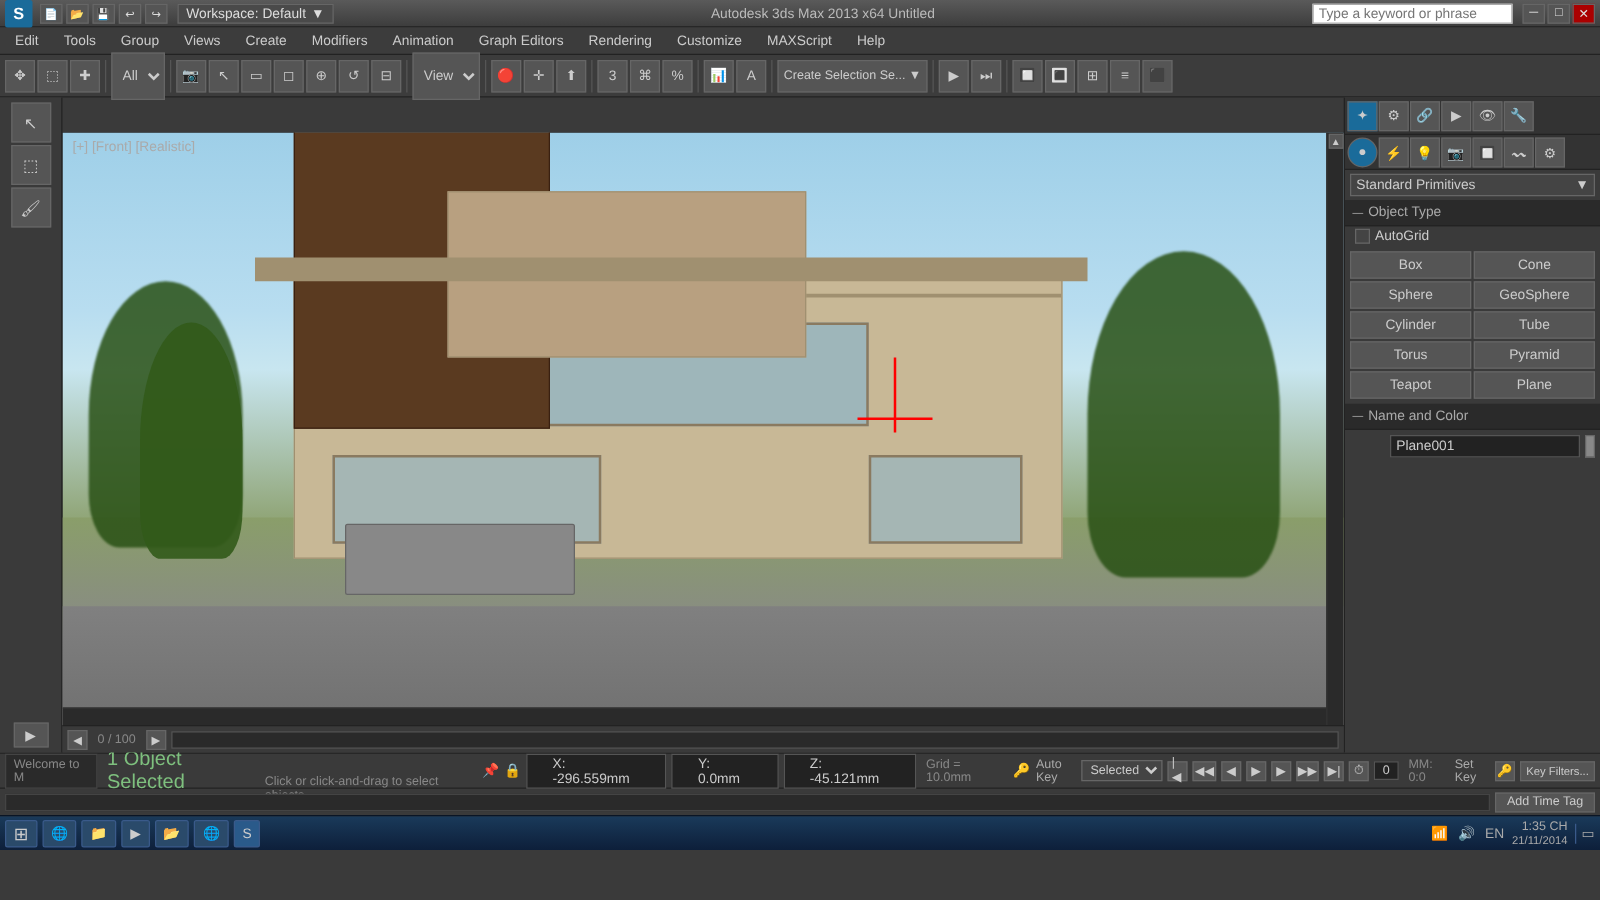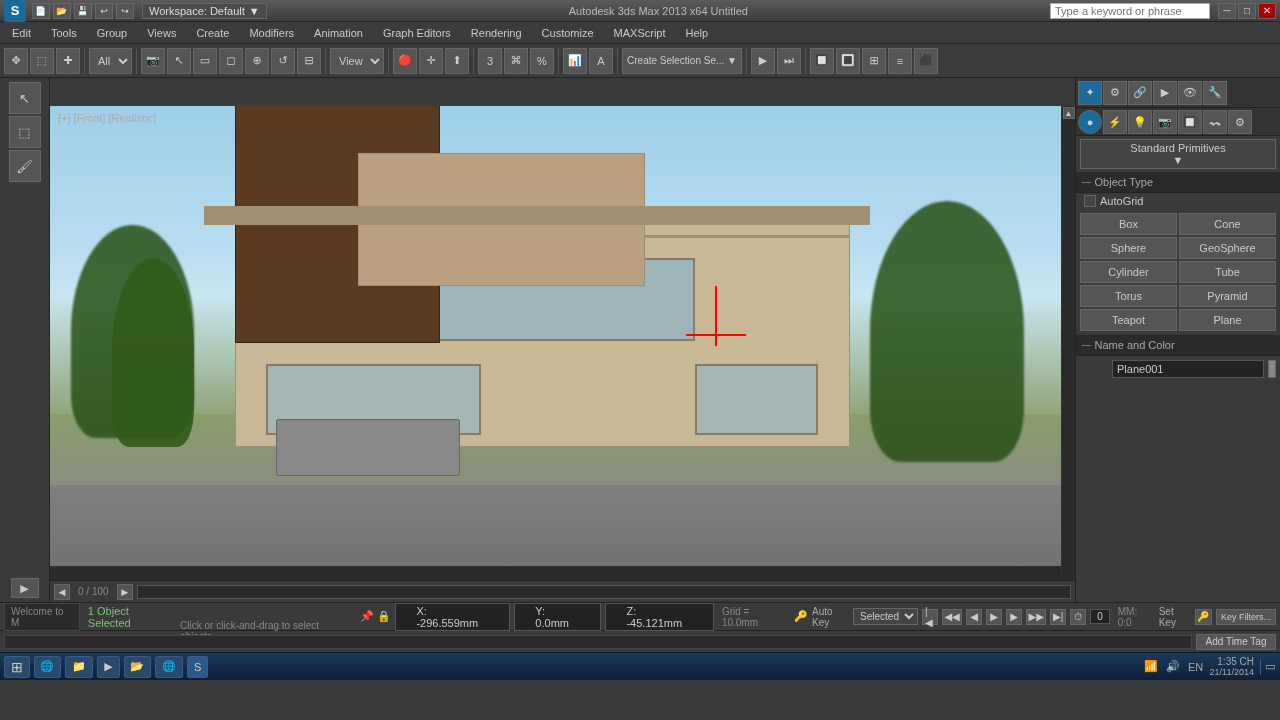--- a/index.html
+++ b/index.html
@@ -42,21 +42,21 @@
       height: 34px;
       background: #3c3c3c;
       display: flex;
       align-items: center;
       padding: 2px 4px;
       gap: 2px;
       border-bottom: 1px solid #222;
     }
     .tb-btn { height: 26px; min-width: 24px; background: #555; border: 1px solid #666; display: flex; align-items: center; justify-content: center; cursor: pointer; padding: 0 3px; font-size: 11px; color: #ccc; }
     .tb-separator { width: 1px; height: 26px; background: #555; margin: 0 2px; }
-    .tb-dropdown { height: 26px; background: #555; border: 1px solid #666; color: #ccc; padding: 0 4px; font-size: 11px; cursor: pointer; }
+    .tb-dropdown { height: 38px; background: #555; border: 1px solid #666; color: #ccc; padding: 0 4px; font-size: 11px; cursor: pointer; }
 
     
     #main-layout {
       display: flex;
       height: calc(720px - 22px - 22px - 34px - 22px - 28px - 22px);
     }
 
     
     #left-panel {
       width: 80px;
@@ -372,21 +372,21 @@
     <div id="right-second-row" style="display:flex; align-items:center; padding:2px; gap:1px; border-bottom:1px solid #222; background:#333; height:28px; flex-wrap:wrap;">
       <div class="rp-icon" style="background:#1a6b9a; border-radius:50%;">●</div>
       <div class="rp-icon">⚡</div>
       <div class="rp-icon">💡</div>
       <div class="rp-icon">📷</div>
       <div class="rp-icon">🔲</div>
       <div class="rp-icon">〰</div>
       <div class="rp-icon">⚙</div>
     </div>
 
-    <div id="primitives-dropdown" style="margin:3px 4px; padding:2px 4px; background:#444; border:1px solid #666; color:#ccc; font-size:11px; display:flex; align-items:center; cursor:pointer;flex-direction:column;">
+    <div id="primitives-dropdown" style="margin:3px 4px; padding:2px 4px; background:#444; border:1px solid #666; color:#ccc; font-size:11px; display:flex; align-items:center; cursor:pointer;">
       <span>Standard Primitives</span>
       <span>▼</span>
     </div>
 
     <div class="section-header">
       <span class="minus">─</span>
       <span>Object Type</span>
     </div>
 
     <div class="autogrid-row">
@@ -416,21 +416,21 @@
       <input class="name-input" type="text" value="Plane001" style="">
       <div class="color-swatch"></div>
     </div>
   </div>
 </div>
 
 <div id="status-bar">
 
   <div style="background:#2a2a2a; padding:2px 6px; font-size:10px; color:#888; border:1px solid #444; min-width:70px;">Welcome to M</div>
 
-  <div style="color:#7ec07e; font-size:11px; padding:0 4px;">1 Object Selected</div>
+  <div style="color:#7ec07e; font-size:16px; padding:0 4px;">1 Object Selected</div>
 
   <div style="color:#888; font-size:10px; margin-right:8px;margin-top:28px;">Click or click-and-drag to select objects</div>
 
   <div class="status-section">
     <div class="status-icon">📌</div>
     <div class="status-icon">🔒</div>
   </div>
 
   <div class="coord-field">X: -296.559mm</div>
   <div class="coord-field">Y: 0.0mm</div>

